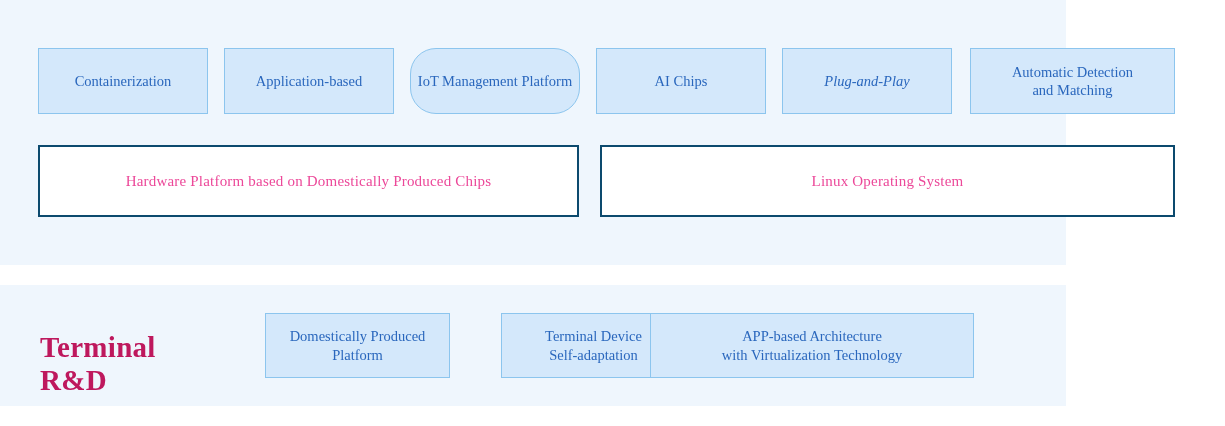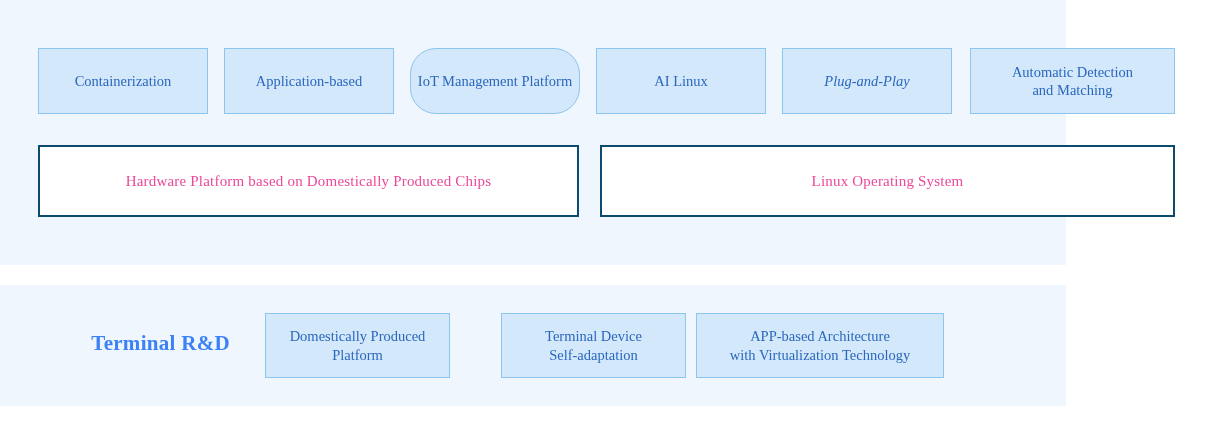--- a/index.html
+++ b/index.html
@@ -74,23 +74,23 @@
     font-weight: normal;
     letter-spacing: 0.2px;
   }
 
   
   #terminal-title {
     position: absolute;
     left: 40px;
     top: 331px;
     width: 190px;
-    text-align: right;
-    color: #3b82f6;
-    font-size: 21px;
+    text-align: left;
+    color: #be185d;
+    font-size: 29px;
     font-weight: bold;
     letter-spacing: 0.3px;
   }
   .chip-row-2 {
     top: 313px;
     height: 65px;
   }
 </style>
 </head>
 <body>
@@ -98,34 +98,34 @@
 <div id="root">
 
   <div class="panel" id="panel-architecture">
 
     <div class="chip chip-row-1" style="left:38px;  width:170px;">Containerization</div>
 
     <div class="chip chip-row-1" style="left:224px; width:170px;">Application-based</div>
 
     <div class="chip chip-row-1" style="left:410px; width:170px;border-radius:26px;">IoT Management Platform</div>
 
-    <div class="chip chip-row-1" style="left:596px; width:170px;">AI Linux</div>
+    <div class="chip chip-row-1" style="left:596px; width:170px;">AI Chips</div>
 
     <div class="chip chip-row-1" style="left:782px; width:170px;font-style:italic;">Plug-and-Play</div>
 
     <div class="chip chip-row-1" style="left:970px; width:205px;">Automatic Detection<br>and Matching</div>
 
     <div class="foundation" style="left:38px;  width:541px;">Hardware Platform based on Domestically Produced Chips</div>
 
     <div class="foundation" style="left:600px; width:575px;">Linux Operating System</div>
   </div>
 
   <div class="panel" id="panel-terminal"></div>
 
   <div id="terminal-title">Terminal R&amp;D</div>
 
   <div class="chip chip-row-2" style="left:265px; width:185px;">Domestically Produced<br>Platform</div>
 
   <div class="chip chip-row-2" style="left:465px; width:185px;margin-left:36px;">Terminal Device<br>Self-adaptation</div>
 
-  <div class="chip chip-row-2" style="left:696px; width:248px;">APP-based Architecture<br>with Virtualization Technology</div>
+  <div class="chip chip-row-2" style="left:650px; width:324px;">APP-based Architecture<br>with Virtualization Technology</div>
 
 </div>
 
 </body></html>

